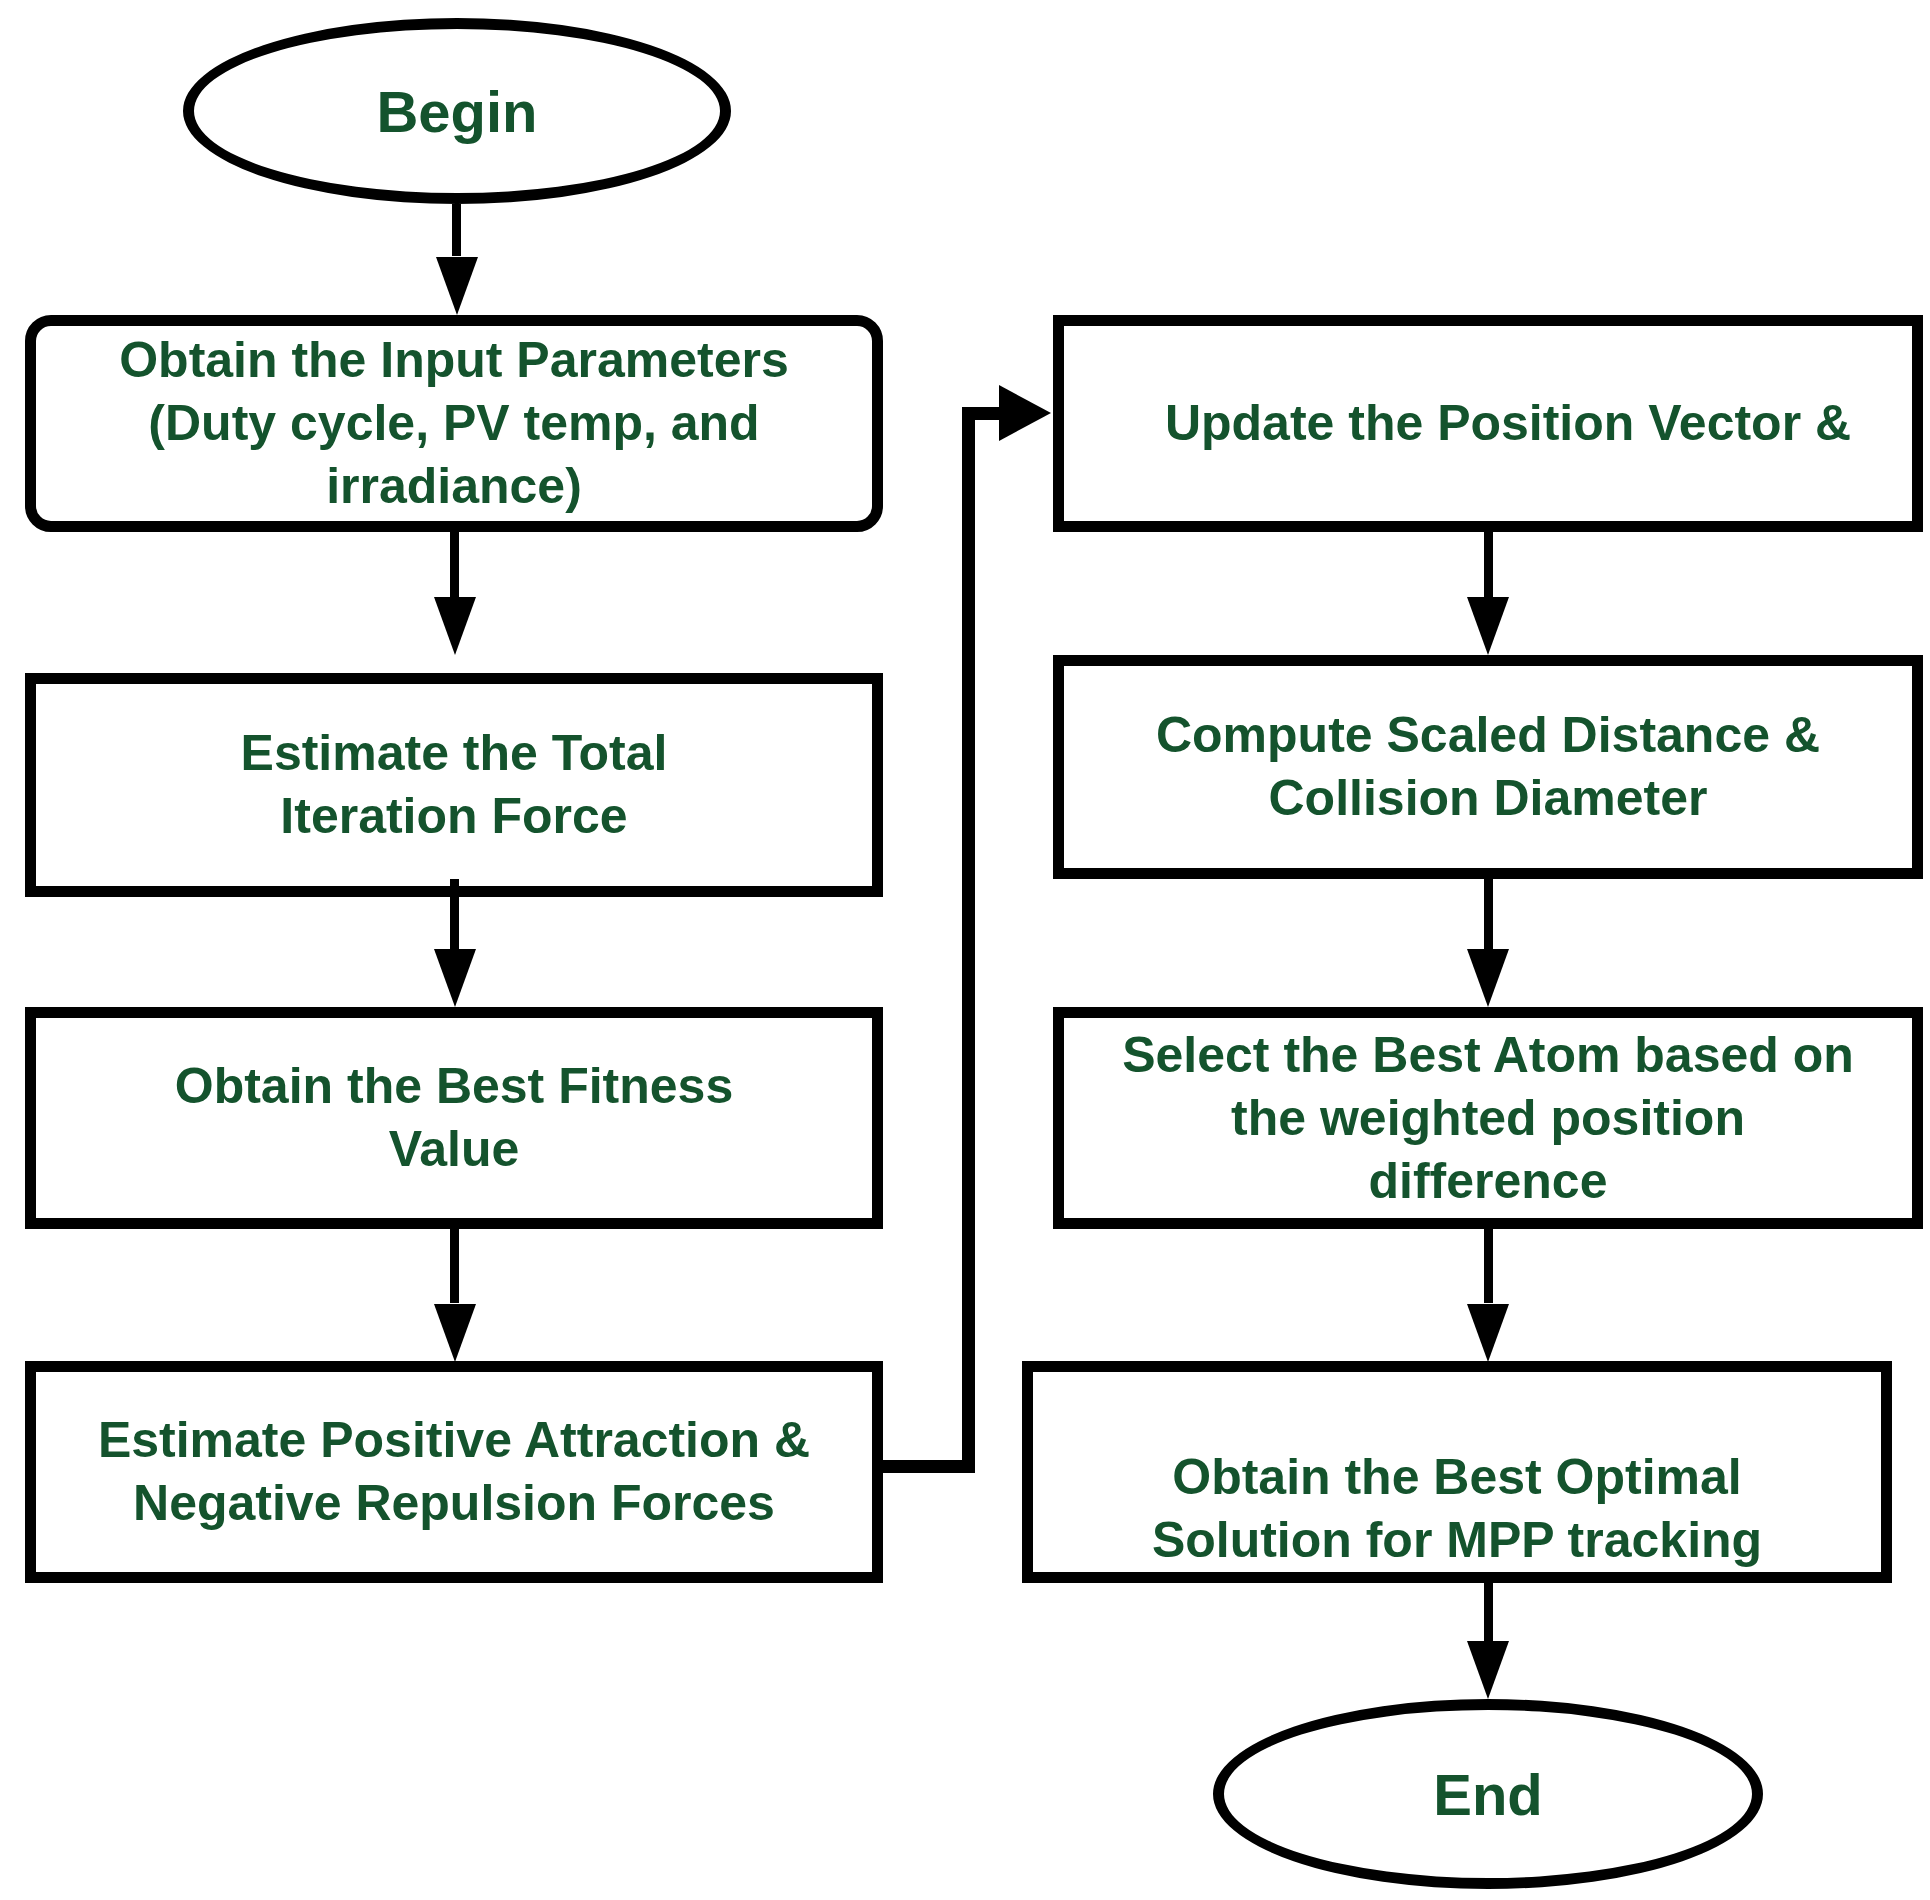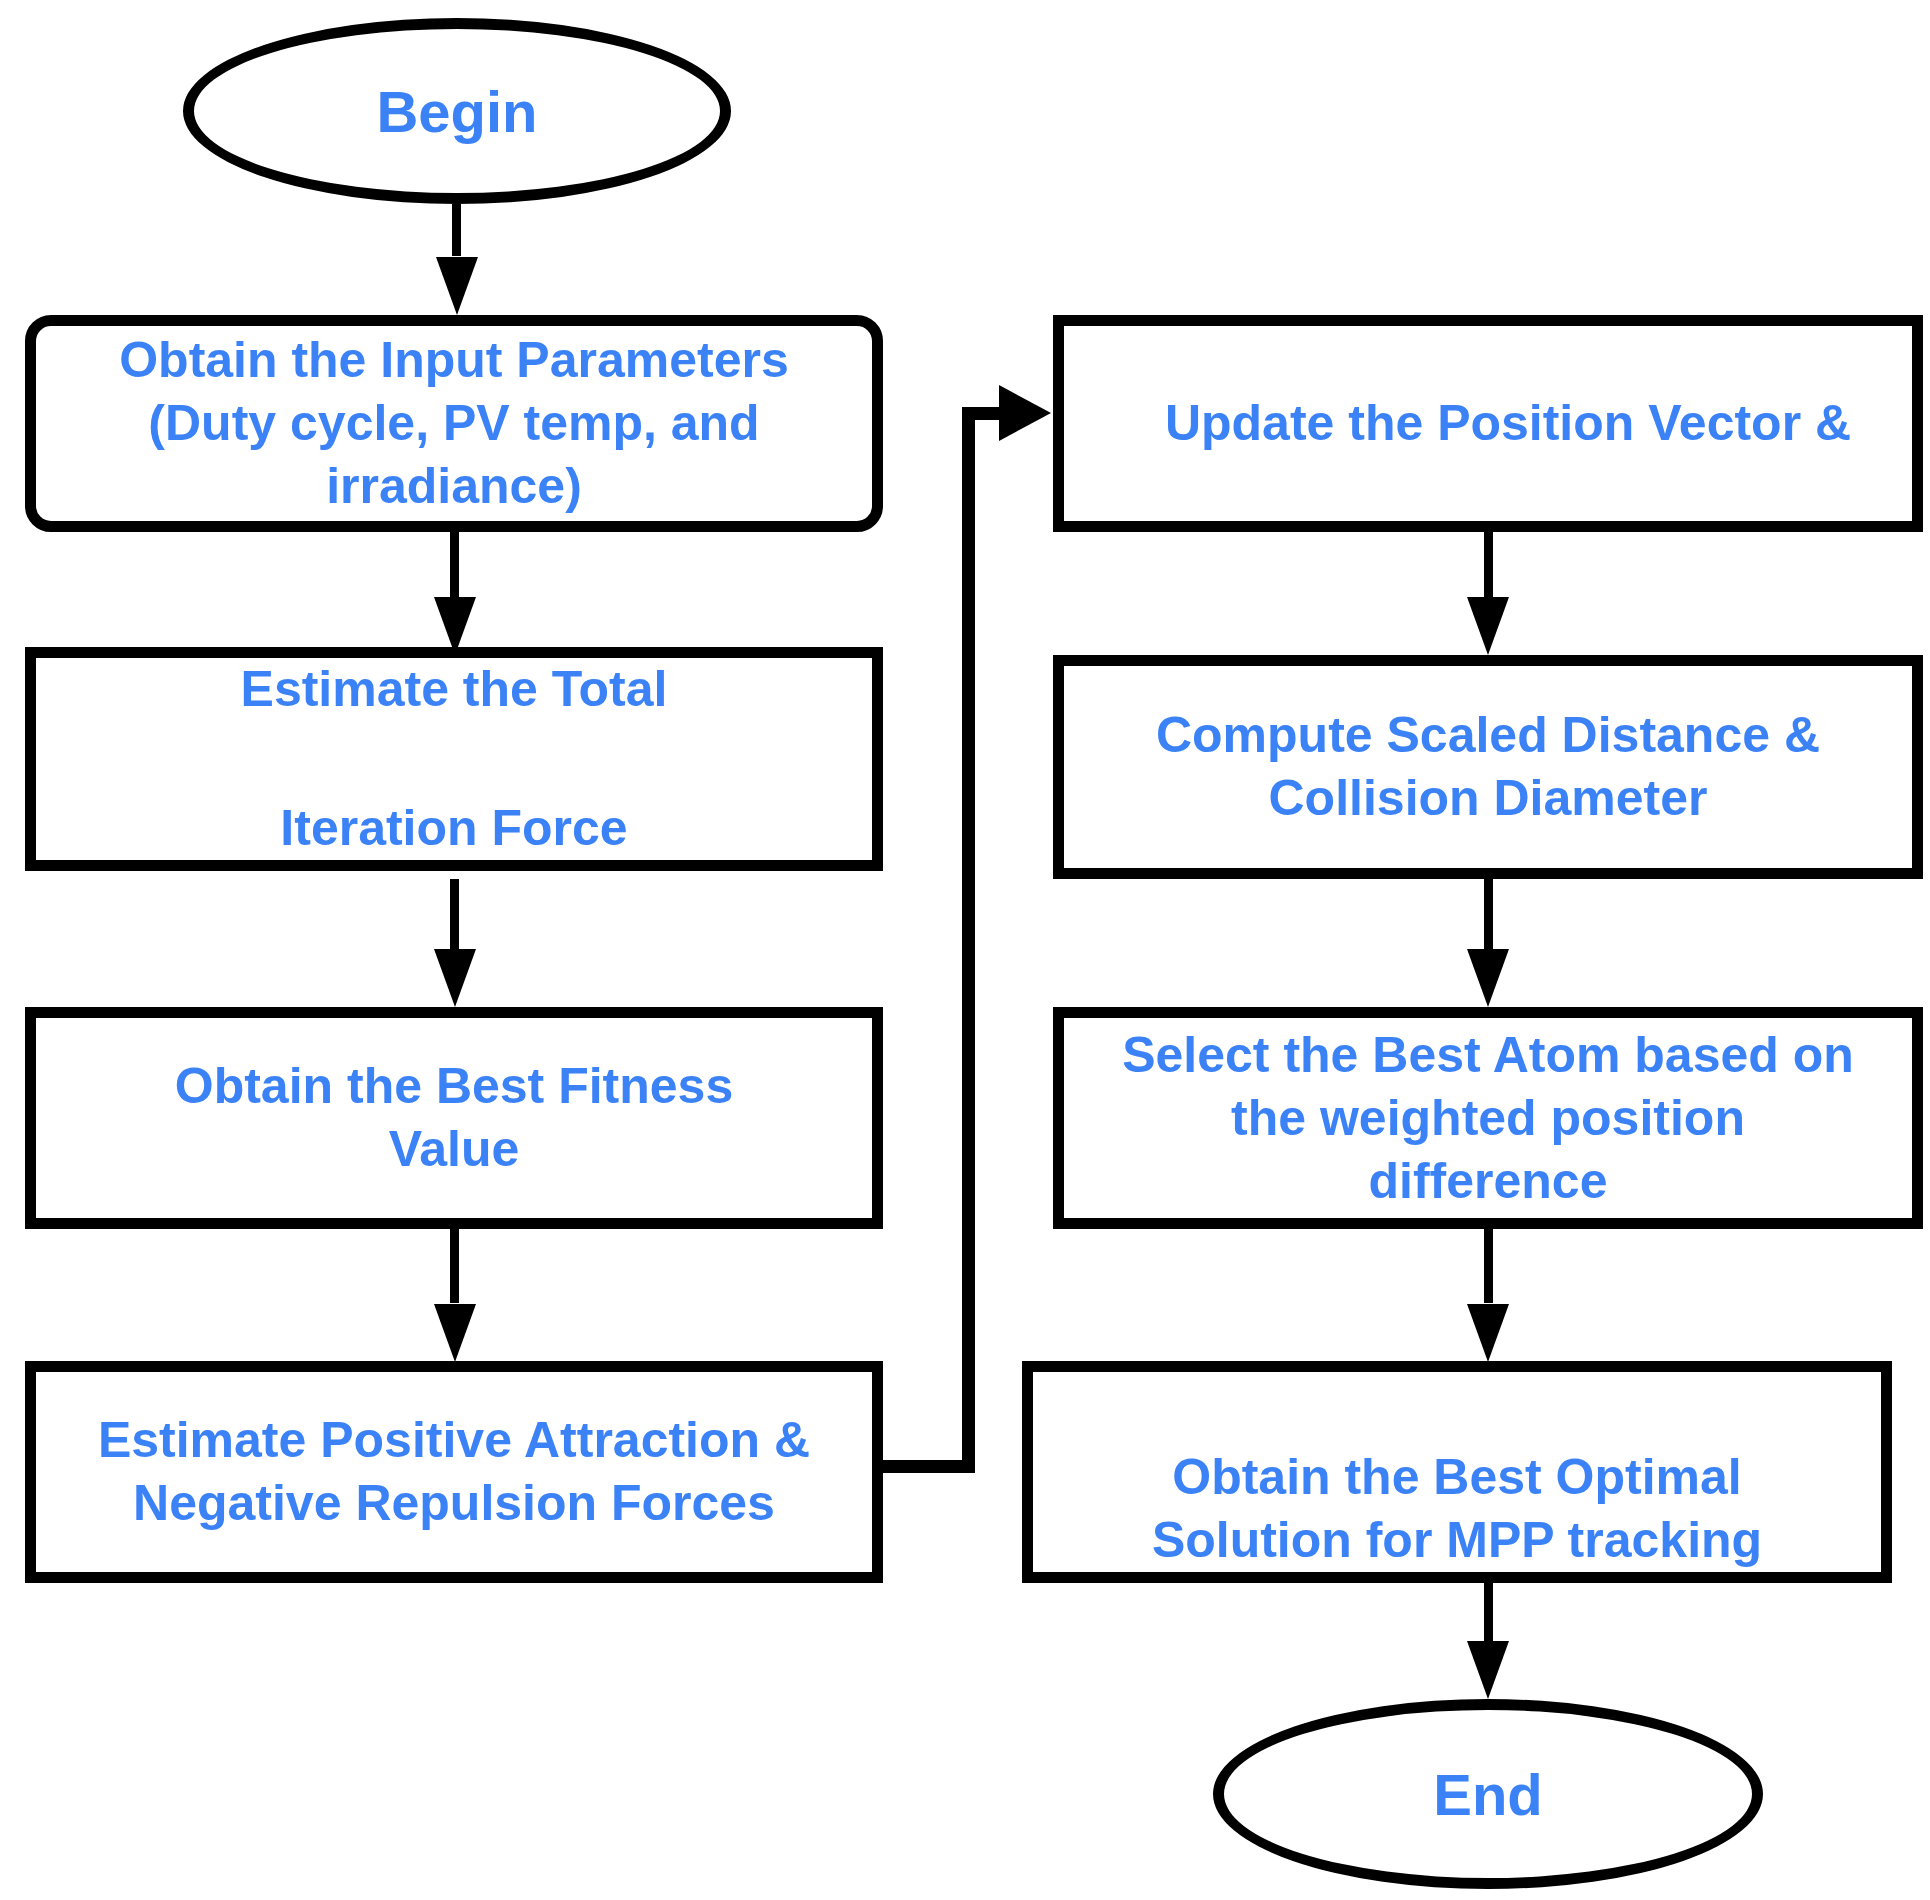--- a/index.html
+++ b/index.html
@@ -2,21 +2,21 @@
 <html style="font-size:14.5px"><head>
 <meta charset="utf-8">
 <style>
   html, body { margin: 0; padding: 0; background: #ffffff; }
   .canvas {
     position: relative;
     width: 1930px;
     height: 1901px;
     background: #ffffff;
     font-family: "Liberation Sans", "DejaVu Sans", sans-serif;
-    color: #3b82f6;
+    color: #14532d;
   }
   .node {
     position: absolute;
     box-sizing: border-box;
     background: #ffffff;
     border: 11.8px solid #000000;
     display: flex;
     flex-direction: column;
     justify-content: center;
     align-items: center;
@@ -70,21 +70,21 @@
 
   <div class="node box" style="left:25px; top:315px; width:858px; height:217px;border-radius:26px;">
     <div class="line">Obtain the Input Parameters</div>
     <div class="line">(Duty cycle, PV temp, and</div>
     <div class="line">irradiance)</div>
   </div>
 
   <div class="shaft" style="left:450px; top:532px; height:65px;"></div>
   <div class="head-down" style="left:434px; top:597px;"></div>
 
-  <div class="node box" style="left:25px; top:647px; width:858px; height:224px;justify-content:space-between;">
+  <div class="node box" style="left:25px; top:673px; width:858px; height:224px;">
     <div class="line">Estimate the Total</div>
     <div class="line">Iteration Force</div>
   </div>
 
   <div class="shaft" style="left:450px; top:879px; height:70px;"></div>
   <div class="head-down" style="left:434px; top:949px;"></div>
 
   <div class="node box" style="left:25px; top:1007px; width:858px; height:222px;">
     <div class="line">Obtain the Best Fitness</div>
     <div class="line">Value</div>

